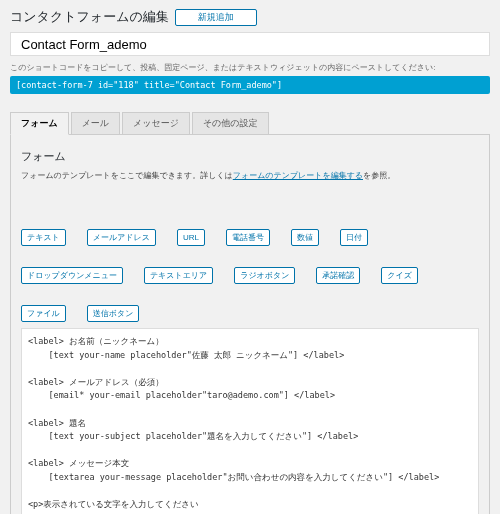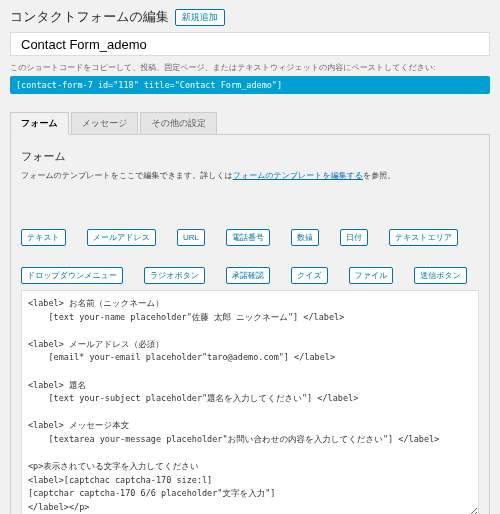--- a/index.html
+++ b/index.html
@@ -18,21 +18,21 @@
     margin: 0 0 6px 0;
     display: flex;
     align-items: flex-end;
     gap: 6px;
   }
   .page-title-action {
     border: 1px solid #0073aa;
     color: #0073aa;
     background: #fff;
     font-size: 9px;
-    padding: 1px 6px;
+    padding: 1px 22px;
     cursor: pointer;
     border-radius: 2px;
   }
   .title-input {
     width: 100%;
     font-size: 13px;
     padding: 3px 10px;
     border: 1px solid #ddd;
     background: #fff;
     height: 24px;
@@ -140,41 +140,42 @@
   </h1>
 
   <input class="title-input" type="text" value="Contact Form_ademo" style="">
 
   <p class="desc">このショートコードをコピーして、投稿、固定ページ、またはテキストウィジェットの内容にペーストしてください:</p>
 
   <div class="shortcode-box">[contact-form-7 id="118" title="Contact Form_ademo"]</div>
 
   <div class="tabs">
     <div class="tab active">フォーム</div>
+    <div class="tab">メール</div>
     <div class="tab">メッセージ</div>
     <div class="tab">その他の設定</div>
   </div>
 
   <div class="panel">
 
     <h2 class="section">フォーム</h2>
 
     <div class="subdesc">
       <span>フォームのテンプレートをここで編集できます。詳しくは</span><a>フォームのテンプレートを編集する</a><span>を参照。</span>
     </div>
 
     <div class="tag-row">
       <button class="tag-btn">テキスト</button>
       <button class="tag-btn">メールアドレス</button>
       <button class="tag-btn">URL</button>
       <button class="tag-btn">電話番号</button>
       <button class="tag-btn">数値</button>
       <button class="tag-btn">日付</button>
+      <button class="tag-btn">ドロップダウンメニュー</button>
       <button class="tag-btn">テキストエリア</button>
-      <button class="tag-btn">ドロップダウンメニュー</button>
       <button class="tag-btn">ラジオボタン</button>
       <button class="tag-btn">承諾確認</button>
       <button class="tag-btn">クイズ</button>
       <button class="tag-btn">ファイル</button>
       <button class="tag-btn">送信ボタン</button>
     </div>
 
     <textarea class="code" style="">&lt;label&gt; お名前（ニックネーム）
     [text your-name placeholder"佐藤 太郎 ニックネーム"] &lt;/label&gt;
 

